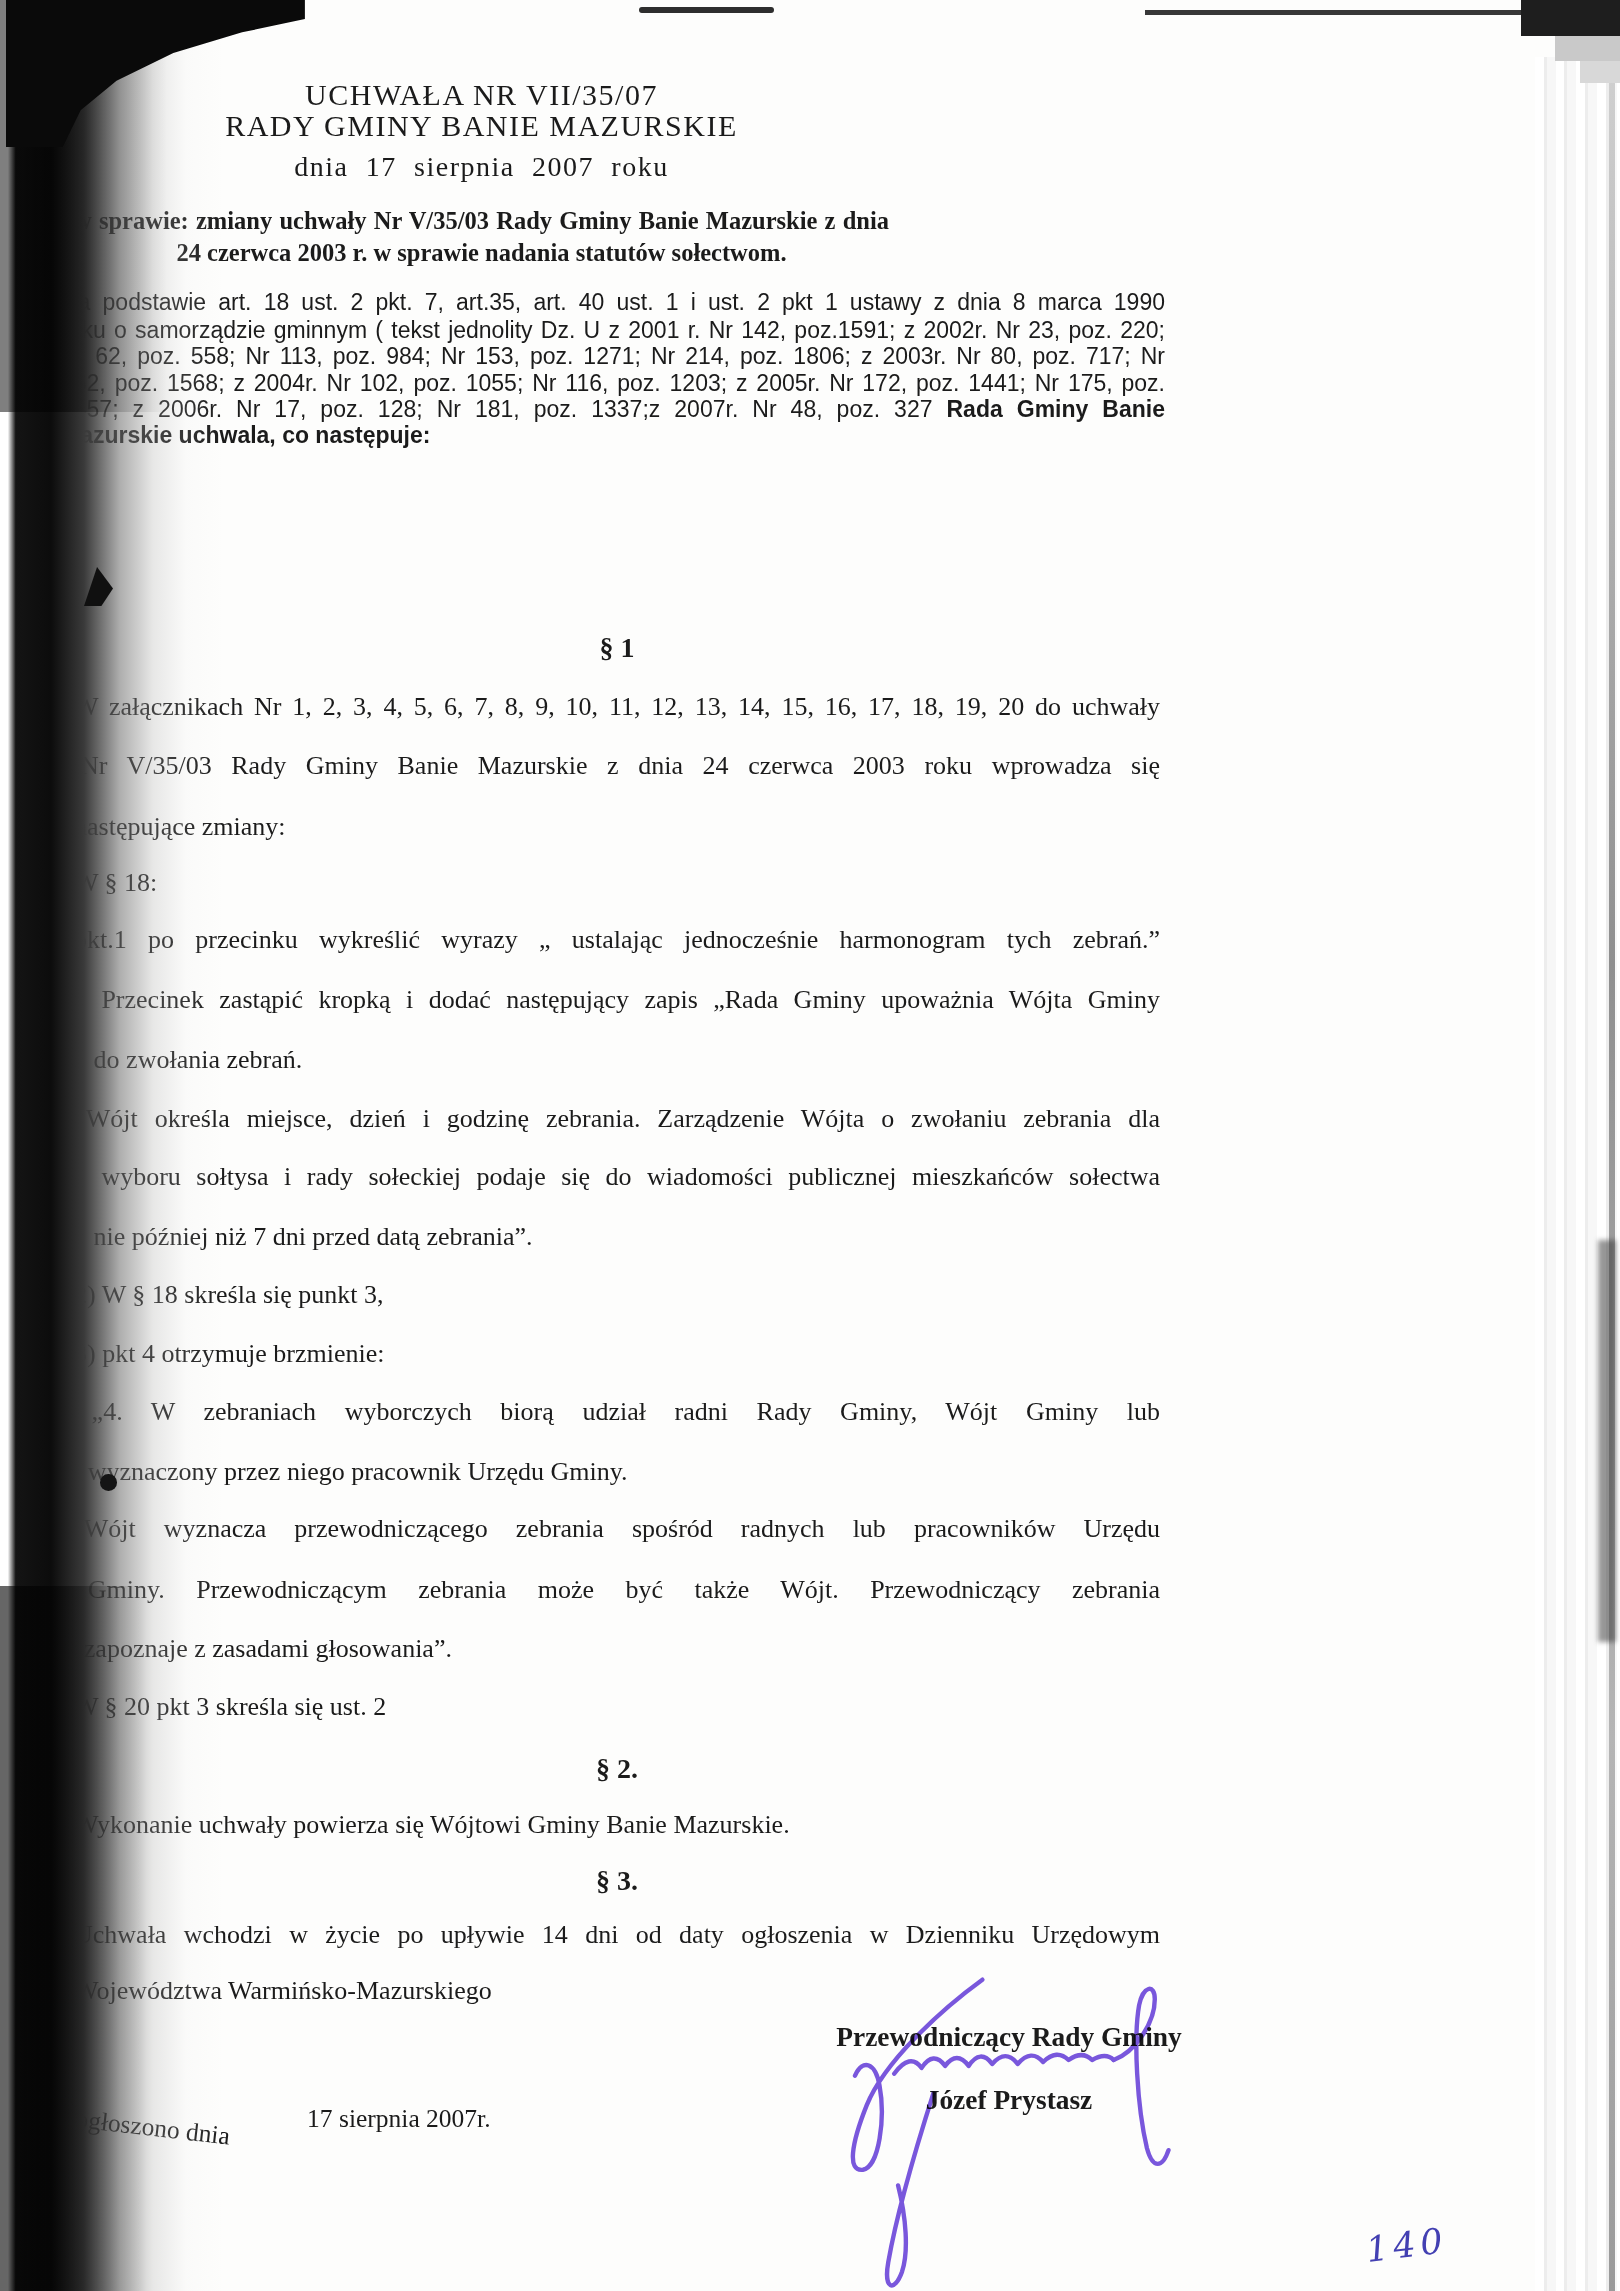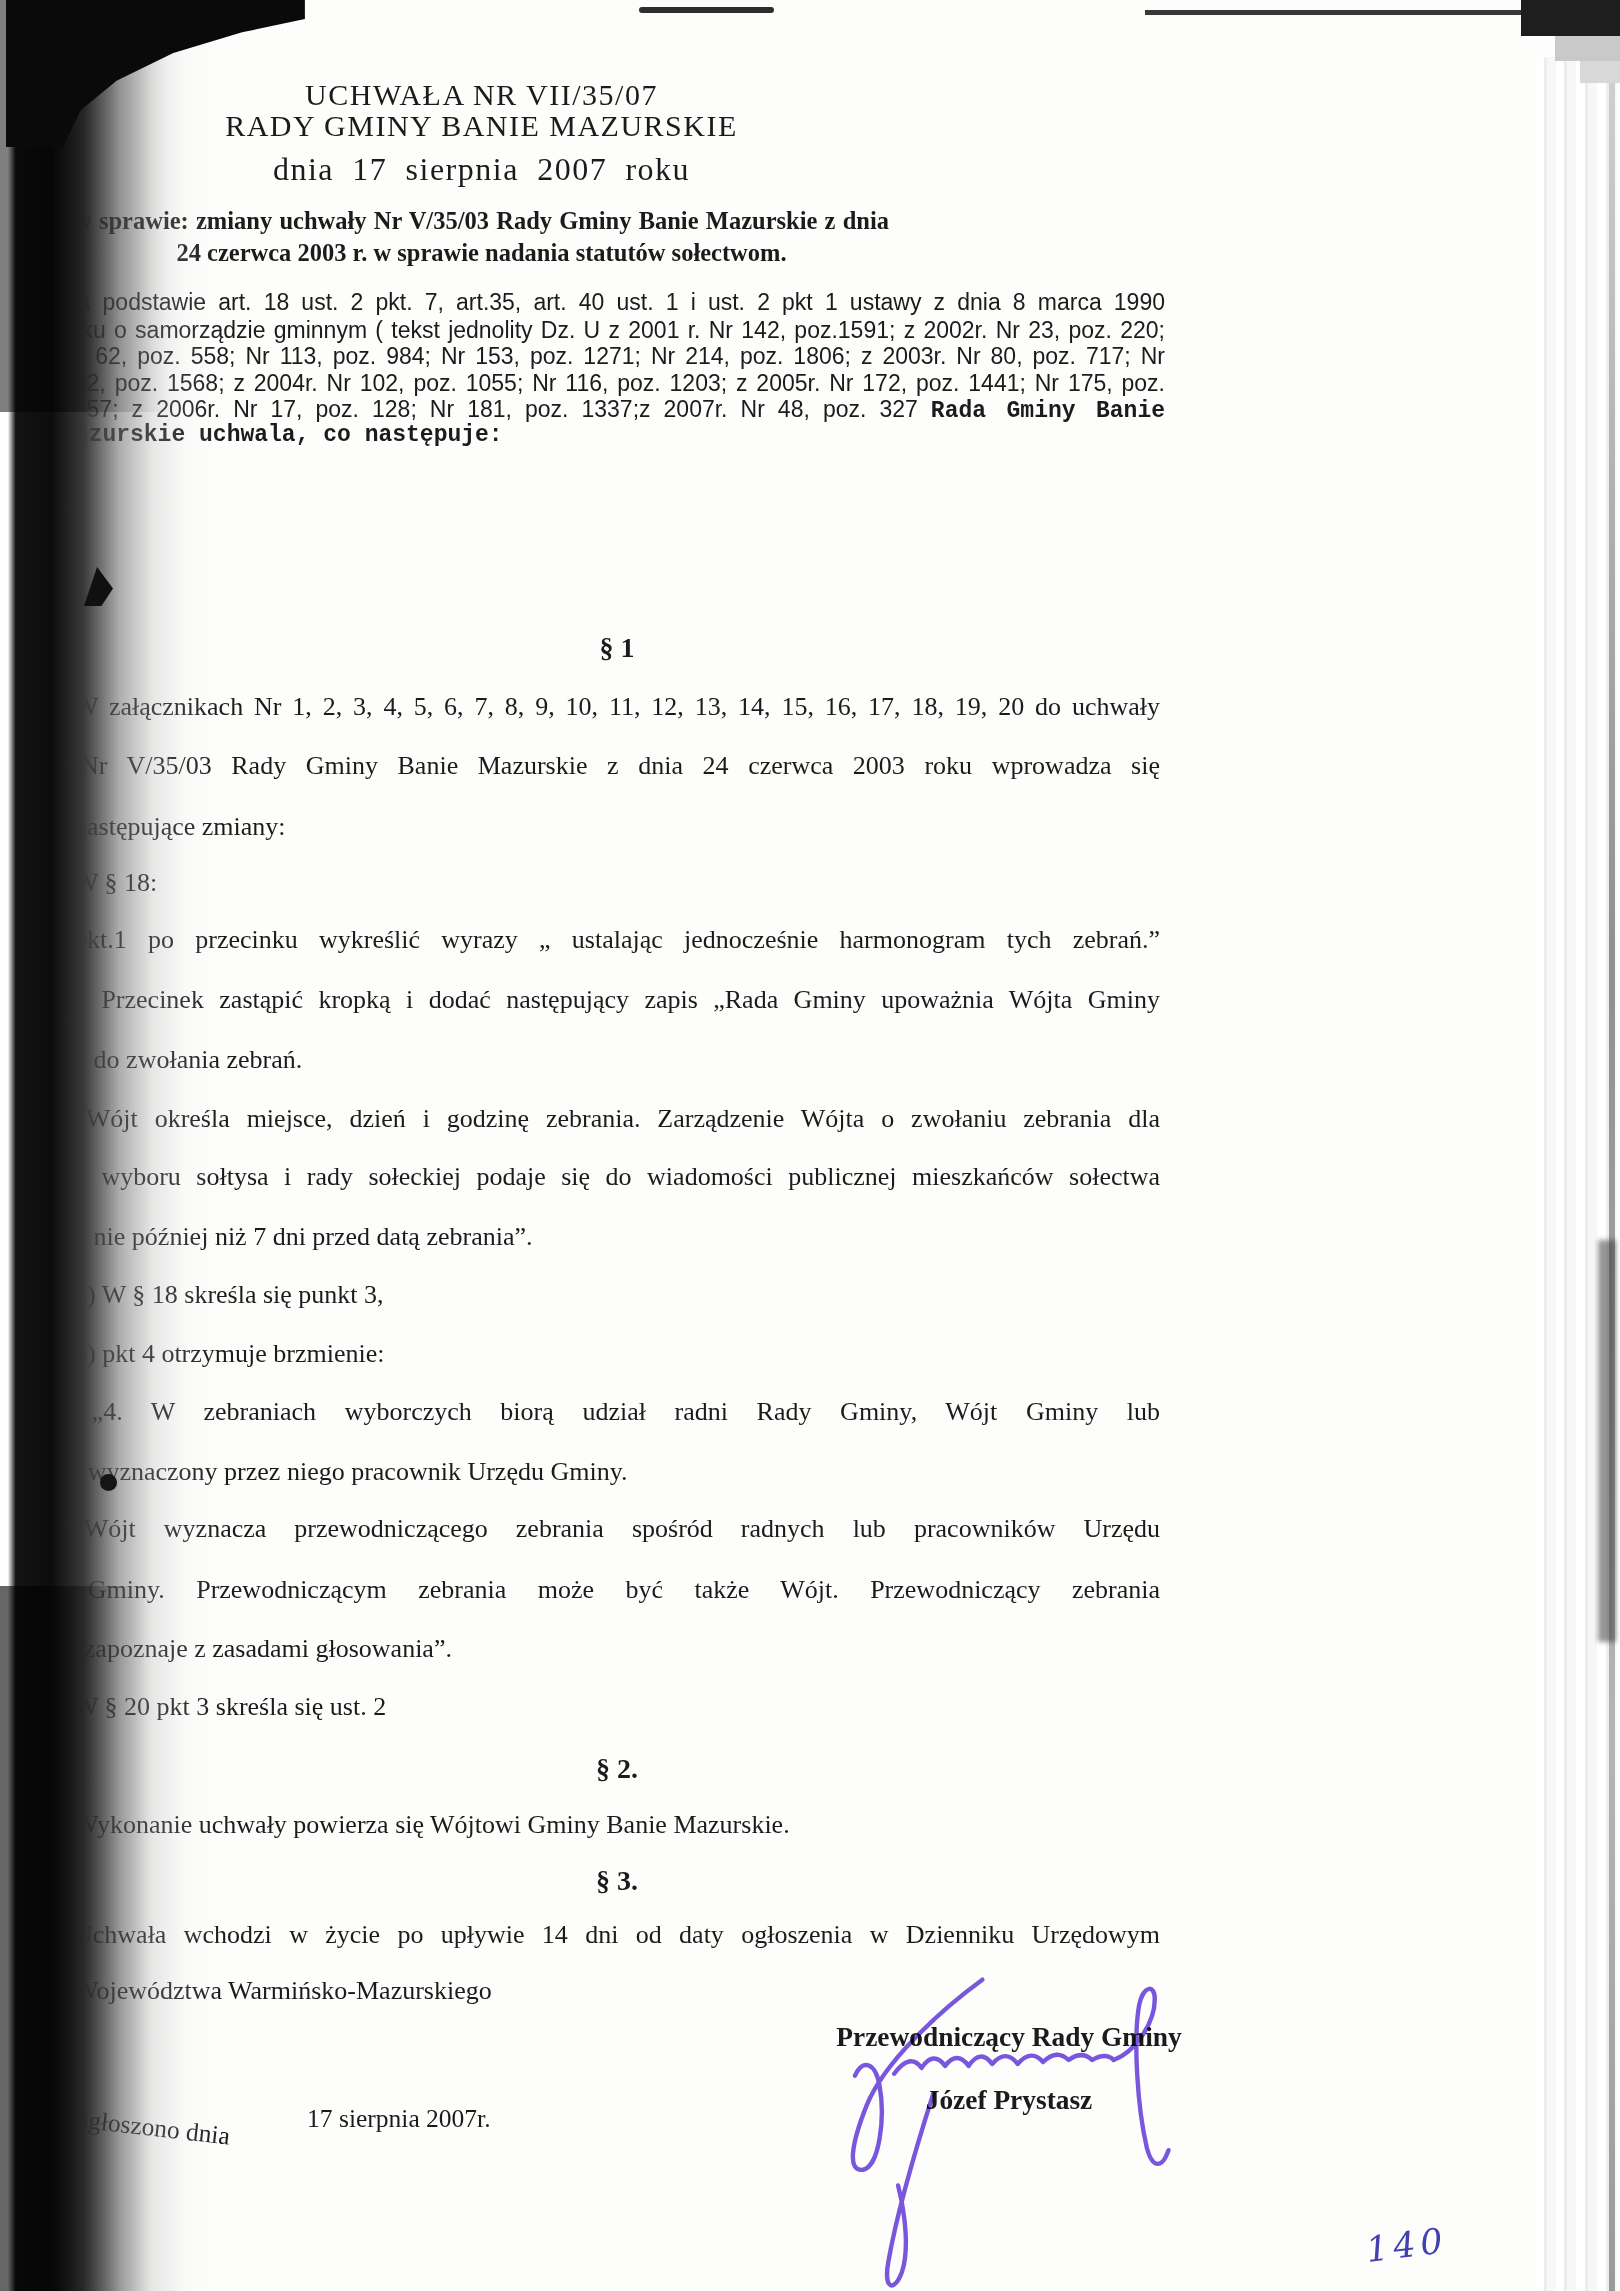--- a/index.html
+++ b/index.html
@@ -22,21 +22,21 @@
   
   .col  { left:61px; width:1104px; }
   .sans { font-family:"Liberation Sans", sans-serif; font-size:23px; line-height:26.5px; }
 
   
   .bcol { left:74px; width:1086px; }
   .bodyln { font-size:26px; }
   .jfull { text-align:justify; text-align-last:justify; }
   .lleft { text-align:left; }
   .sec { left:74px; width:1086px; text-align:center; font-weight:700; font-size:28px; }
-  .bold { font-weight:700;font-family:Liberation Mono, monospace; }
+  .bold { font-weight:700; }
 
   
   .sigrole, .signame { left:774px; width:470px; text-align:center; font-weight:700; font-size:27.4px; }
   .sig-svg { left:794px; top:1965px; z-index:4; mix-blend-mode:multiply; opacity:.92; }
 
   
   .pub { left:74px; top:2104px; font-size:25.5px; }
   .pub-label { display:inline-block; transform:rotate(6.5deg); transform-origin:left bottom; }
   .pub-date { margin-left:78px; }
   .pagenum {
@@ -69,21 +69,21 @@
   .right-dark-band { left:1598px; top:1240px; width:17.6px; height:402px; background:rgba(45,45,45,.5); filter:blur(2.9px); z-index:3; }
   .blob-arrow { left:84px; top:567px; width:29px; height:39px; background:#101010; z-index:6;
     clip-path:polygon(0 100%,45% 0,100% 55%,60% 100%); }
   .blob-dot { left:100px; top:1474px; width:16.7px; height:16.7px; background:#151515; border-radius:50%; z-index:6; }
 </style>
 </head>
 <body>
 
 <div class="abs ctr ttl" style="top:78px">UCHWAŁA NR VII/35/07</div>
 <div class="abs ctr ttl" style="top:109px">RADY GMINY BANIE MAZURSKIE</div>
-<div class="abs ctr ttl date-line" style="top:151px; font-size:32px">dnia 17 sierpnia 2007 roku</div>
+<div class="abs ctr ttl date-line" style="top:151px; font-size:28px">dnia 17 sierpnia 2007 roku</div>
 
 <div class="abs ctr subj jfull" style="top:207px">w sprawie: zmiany uchwały Nr V/35/03 Rady Gminy Banie Mazurskie z dnia</div>
 <div class="abs ctr subj" style="top:239px">24 czerwca 2003 r. w sprawie nadania statutów sołectwom.</div>
 
 <div class="abs col sans jfull" style="top:289px">Na podstawie art. 18 ust. 2 pkt. 7, art.35, art. 40 ust. 1 i ust. 2 pkt 1 ustawy z dnia 8 marca 1990</div>
 <div class="abs col sans jfull" style="top:317px">roku o samorządzie gminnym ( tekst jednolity Dz. U z 2001 r. Nr 142, poz.1591; z 2002r. Nr 23, poz. 220;</div>
 <div class="abs col sans jfull" style="top:343px">Nr 62, poz. 558; Nr 113, poz. 984; Nr 153, poz. 1271; Nr 214, poz. 1806; z 2003r. Nr 80, poz. 717; Nr</div>
 <div class="abs col sans jfull" style="top:370px">162, poz. 1568; z 2004r. Nr 102, poz. 1055; Nr 116, poz. 1203; z 2005r. Nr 172, poz. 1441; Nr 175, poz.</div>
 <div class="abs col sans jfull" style="top:396px"><span>1457; z 2006r. Nr 17, poz. 128; Nr 181, poz. 1337;z 2007r. Nr 48, poz. 327</span> <span class="bold">Rada Gminy Banie</span></div>
 <div class="abs col sans bold" style="top:422px">Mazurskie uchwala, co następuje:</div>

